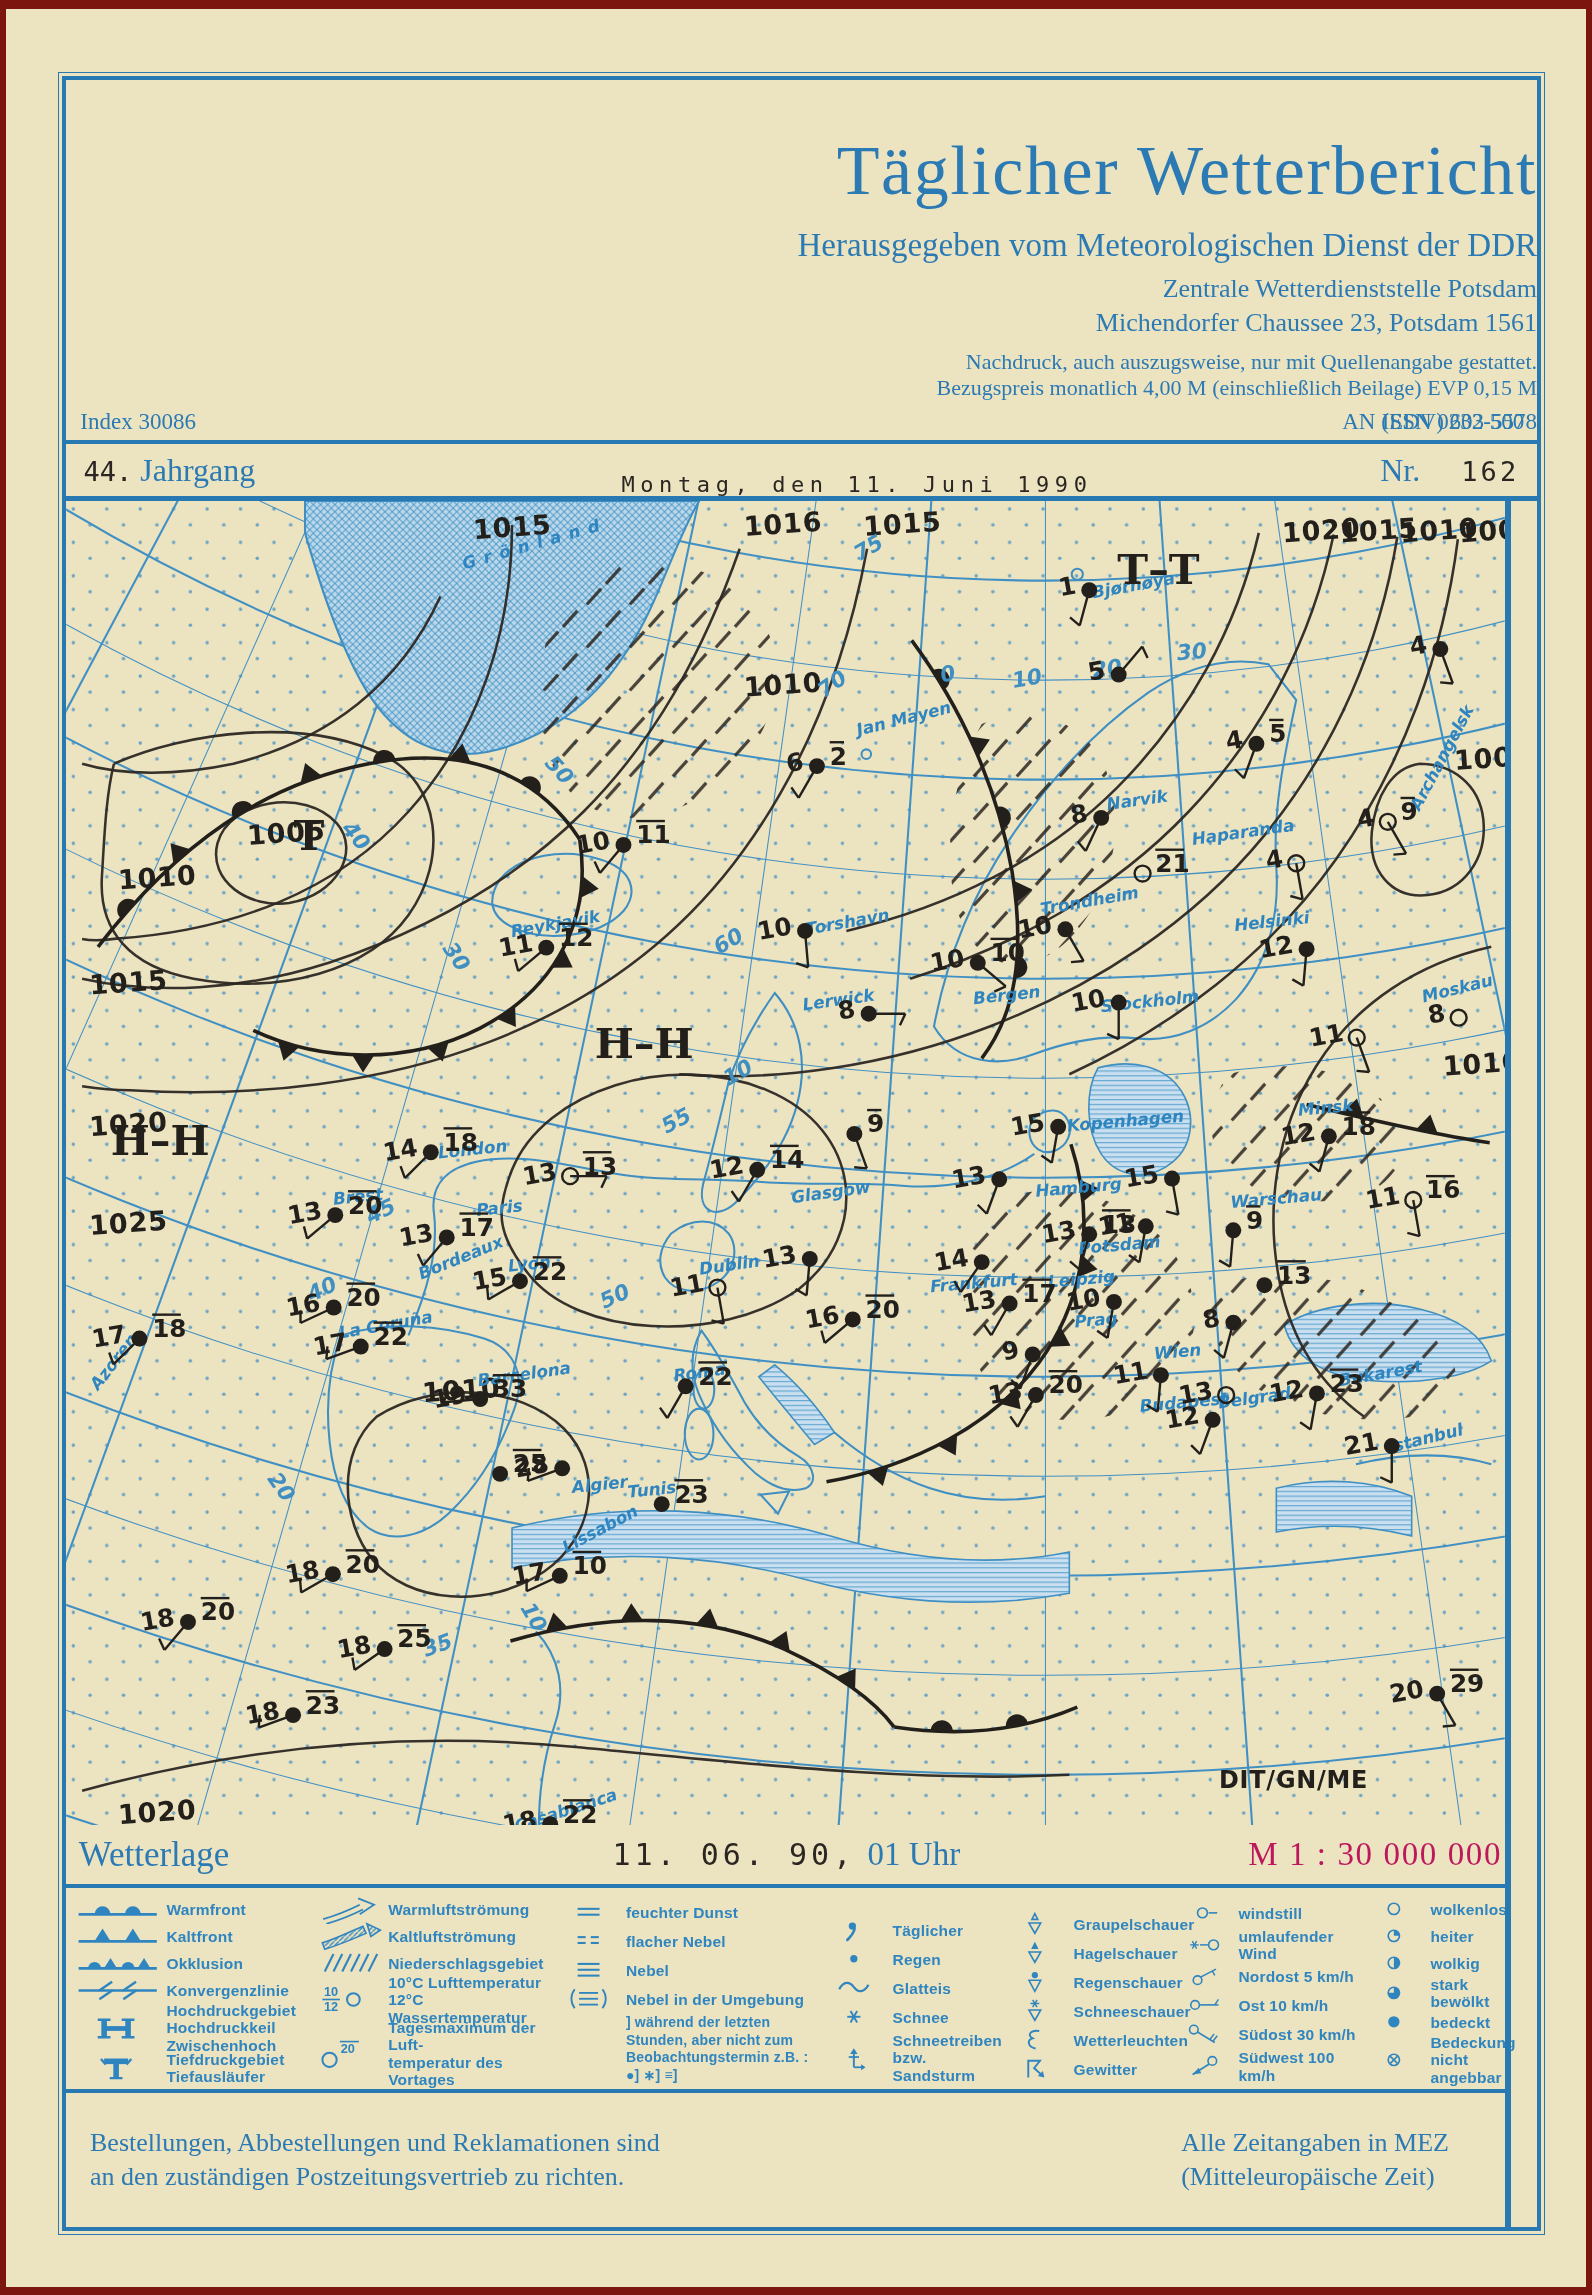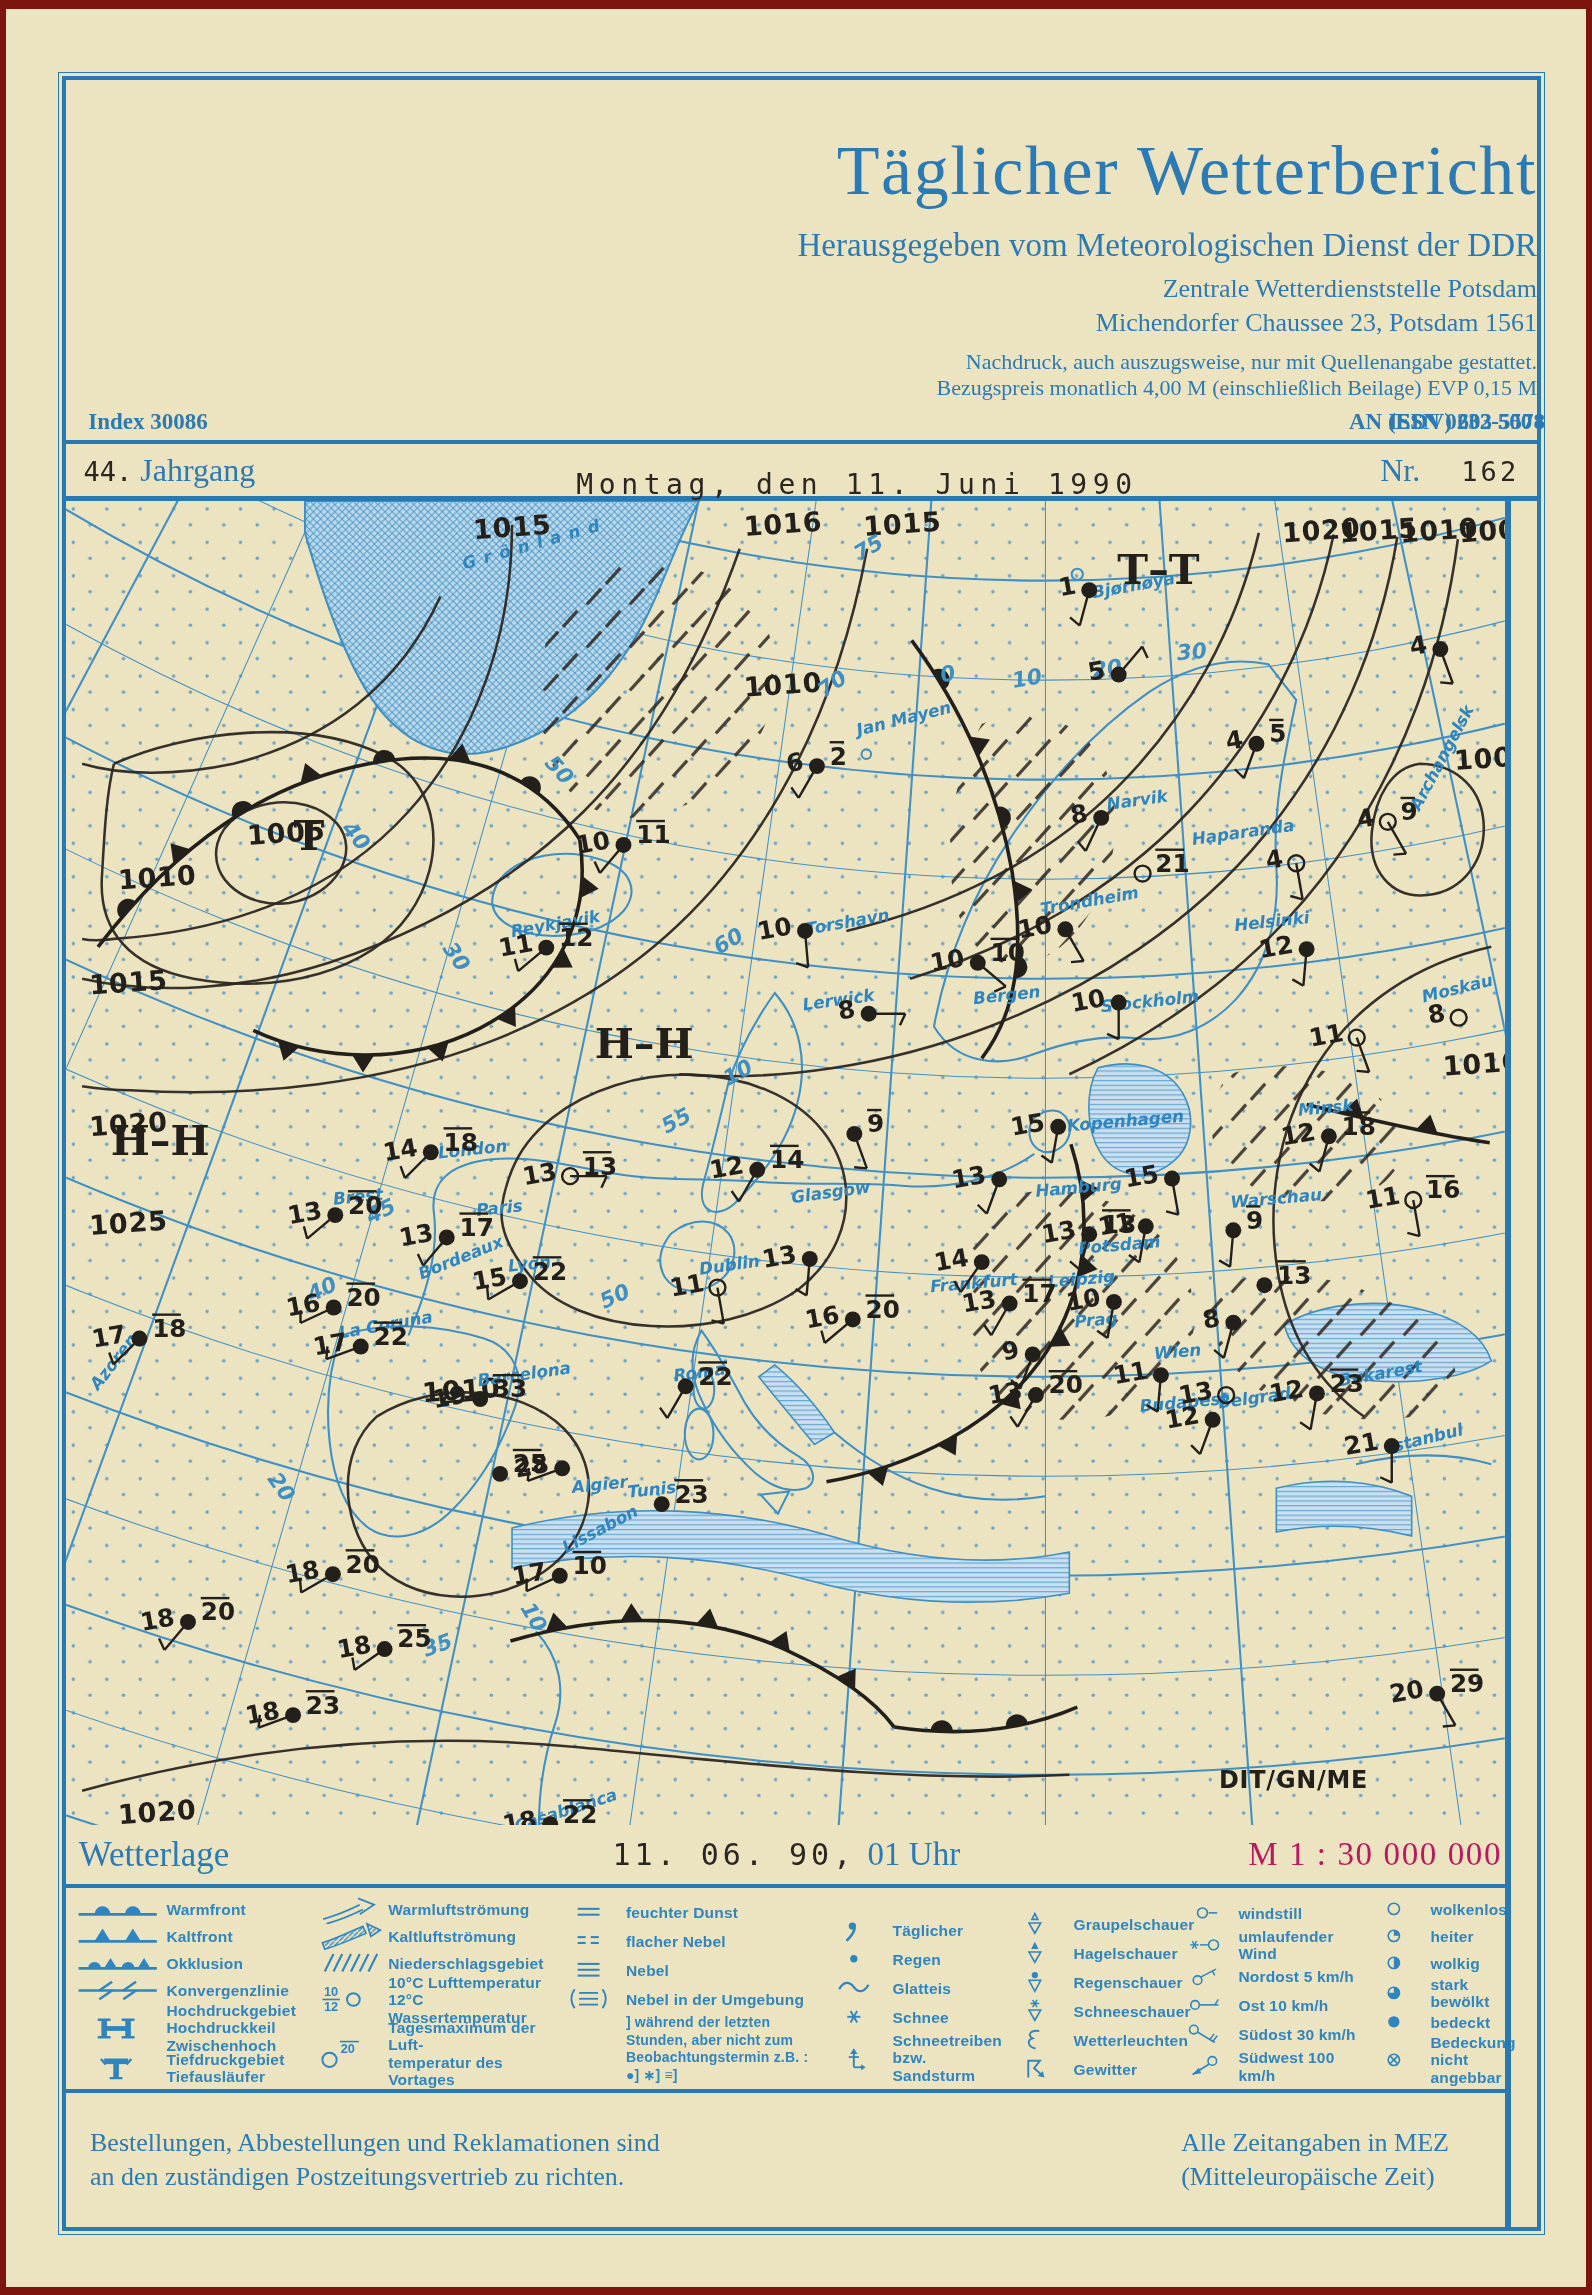--- a/index.html
+++ b/index.html
@@ -13,32 +13,32 @@
          display:flex;flex-direction:column;}
 
   
   .masthead{height:360px;position:relative;text-align:right;}
   .m-title{margin-top:51px;font-size:70px;color:#2b7ab4;letter-spacing:1.6px;}
   .m-sub1{margin-top:16px;font-size:33px;color:#2b7ab4;}
   .m-sub2{margin-top:9.6px;font-size:26px;color:#2b7ab4;}
   .m-sub3{margin-top:4.8px;font-size:26px;color:#2b7ab4;}
   .m-sub4{margin-top:11px;font-size:22px;color:#2b7ab4;}
   .m-sub5{font-size:22px;color:#2b7ab4;}
-  .m-bottomrow{position:absolute;bottom:4.8px;left:8px;width:100%;font-size:23px;color:#2b7ab4;font-weight:bold;}
+  .m-bottomrow{position:absolute;bottom:4.8px;left:0;width:100%;font-size:23px;color:#2b7ab4;}
   .m-index{position:absolute;left:14.3px;bottom:0;}
   .m-issn{display:inline-block;}
   .m-an{position:absolute;right:12.7px;bottom:0;}
 
   
   .issue{height:61px;border-top:4.8px solid #2878b2;border-bottom:5.6px solid #2878b2;
          display:flex;align-items:center;padding:0 17.5px;}
   .mono{font-family:"DejaVu Sans Mono",monospace;color:#2b2621;text-align:right;}
   .iss-left{flex:0 0 366px;font-size:32px;color:#2b7ab4;}
   .iss-left .mono{font-size:27px;}
-  .iss-center{flex:1;text-align:center;font-size:28px;letter-spacing:5.6px;margin-top:28px;}
+  .iss-center{flex:1;text-align:center;font-size:22px;letter-spacing:5.6px;margin-top:28px;}
   .iss-right{flex:0 0 255px;text-align:right;font-size:32px;color:#2b7ab4;}
   .iss-right .mono{font-size:27px;margin-left:33px;letter-spacing:3.2px;}
 
   
   .map{height:1324px;position:relative;}
   .map svg{position:absolute;left:0;top:0;}
   .innerline{position:absolute;left:1439px;top:420px;bottom:0;width:5.6px;background:#2878b2;z-index:5;}
 
   
   .wl{height:63px;border-bottom:4px solid #2878b2;display:flex;align-items:center;

